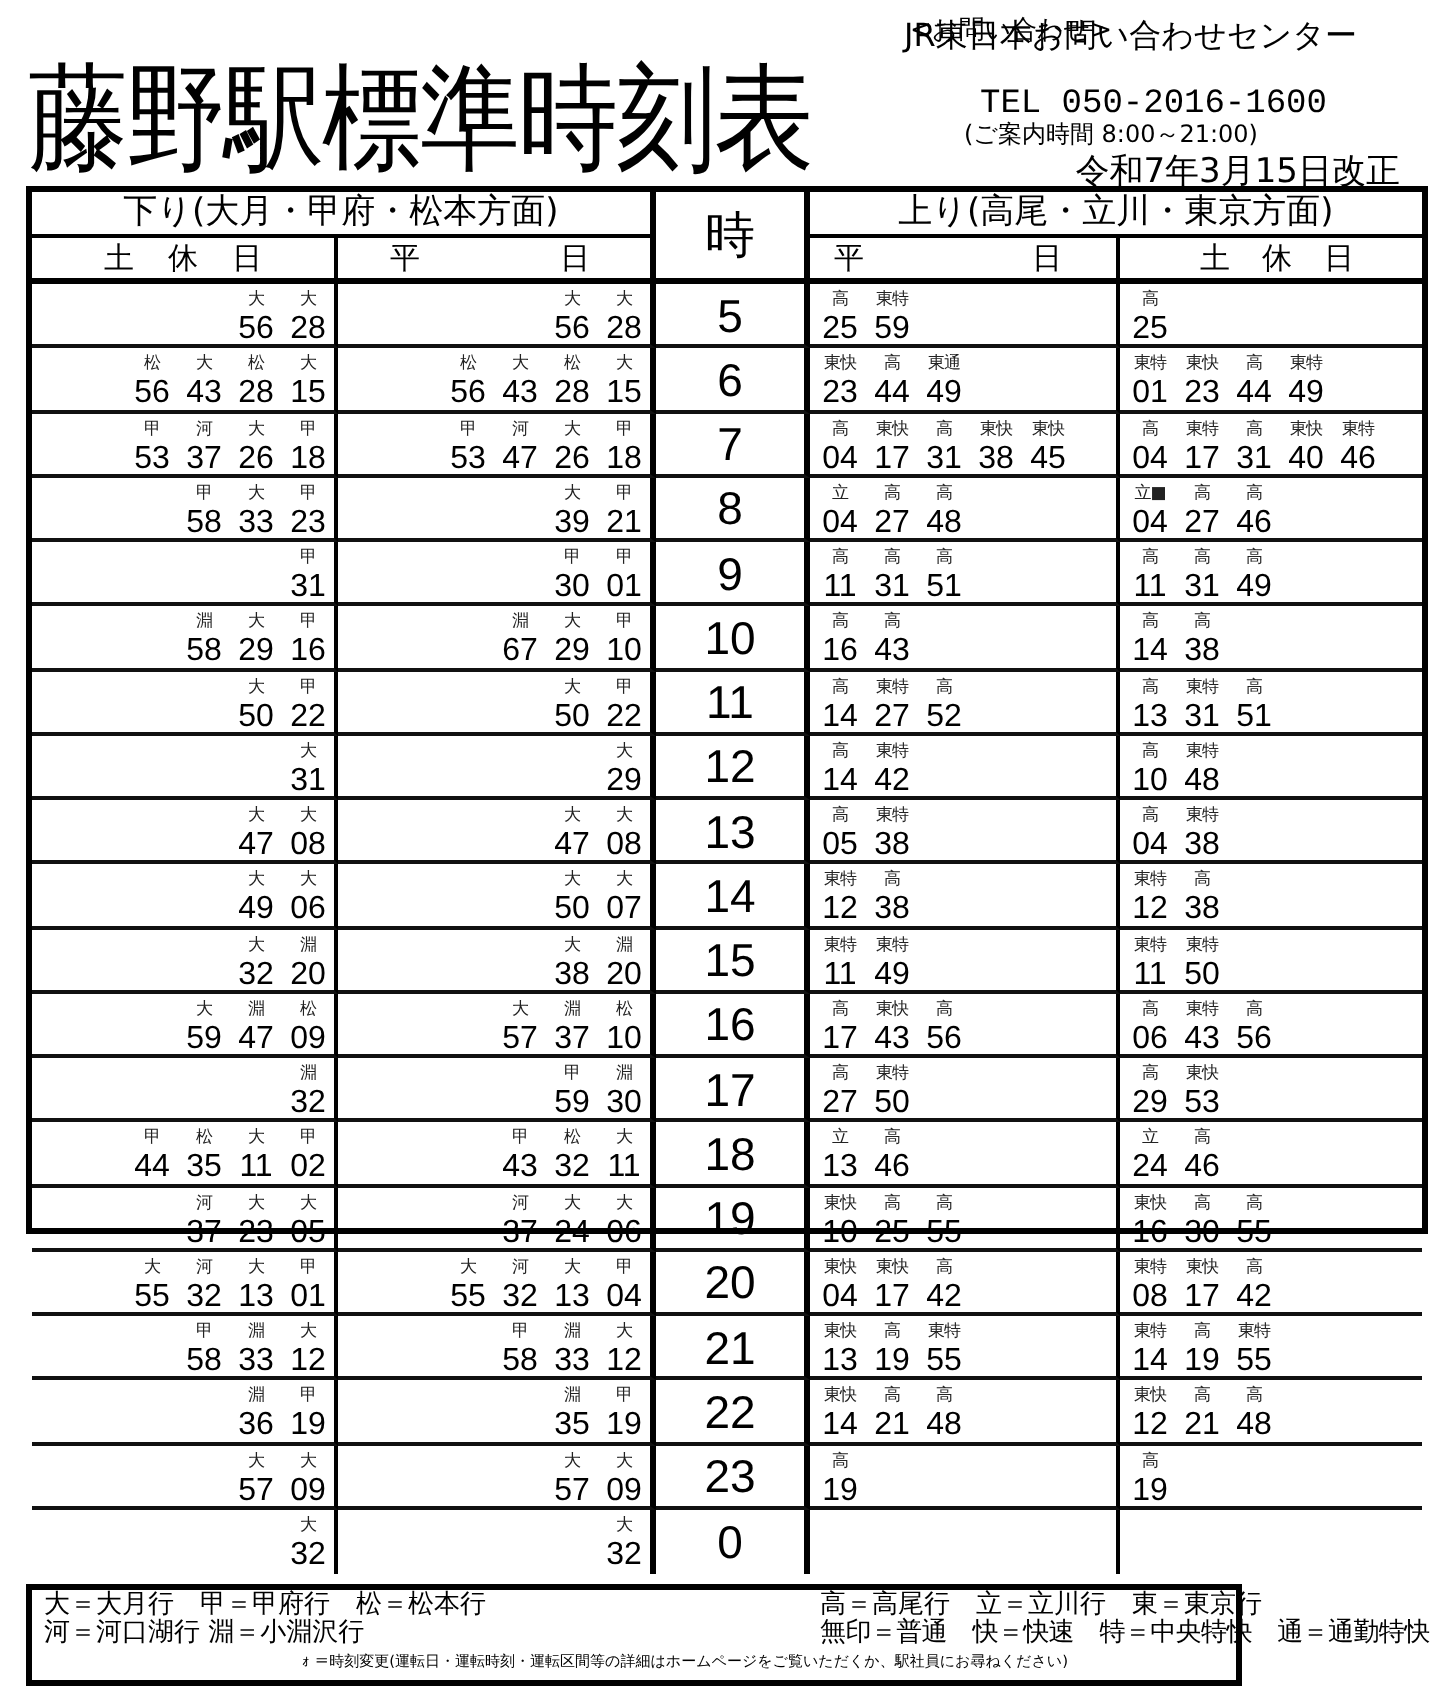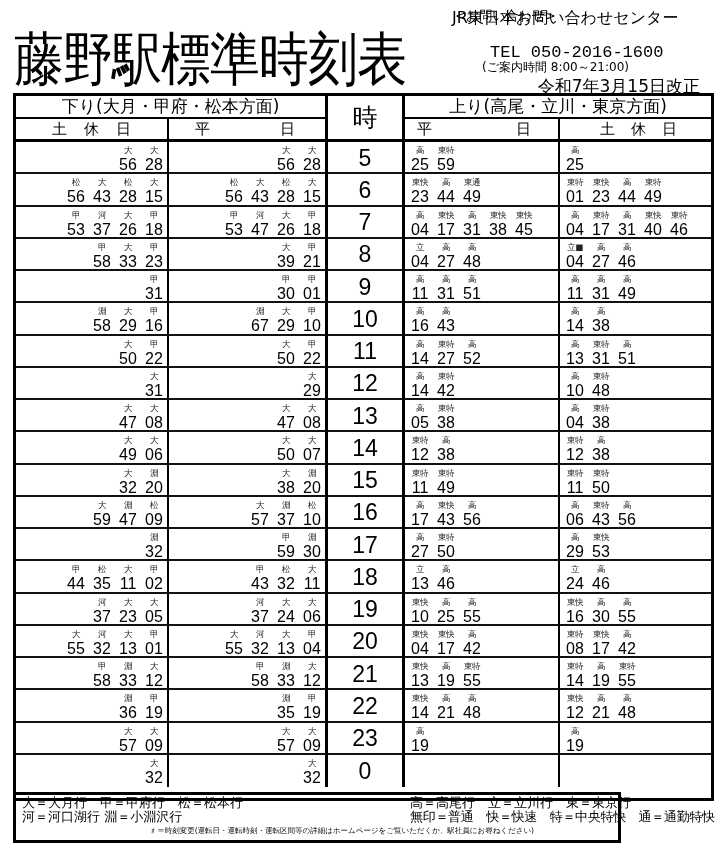--- a/index.html
+++ b/index.html
@@ -16,21 +16,21 @@
     letter-spacing: -1px;
   }
   .contact-line { position: absolute; white-space: nowrap; line-height: 1; text-align: right; }
   .contact-heading { left: 455px; top: 9px; font-size: 13px; }
   .contact-center { left: 452px; top: 10px; font-size: 16px; }
   .contact-tel { left: 490px; top: 44px; font-size: 17px; font-family: Liberation Mono, monospace; }
   .contact-hours { left: 482px; top: 61px; font-size: 12px; }
   .revision { position: absolute; right: 27px; top: 78px; font-size: 17px; white-space: nowrap; line-height: 1; }
 
   .tt {
-    position: absolute; left: 13px; top: 93px; width: 701px; height: 708px;
+    position: absolute; left: 13px; top: 93px; width: 701px; height: 524px;
     border: 3px solid #000;
     display: grid;
     grid-template-columns: 153px 159px 77px 155px 151px;
     grid-template-rows: 23px 23px repeat(20, 32.25px);
   }
   .hcell {
     display: flex; align-items: center; justify-content: center;
     font-size: 17px; line-height: 1; white-space: nowrap;
   }
   .h-down { grid-column: 1 / 3; grid-row: 1; border-right: 3px solid #000; border-bottom: 2px solid #000; }

